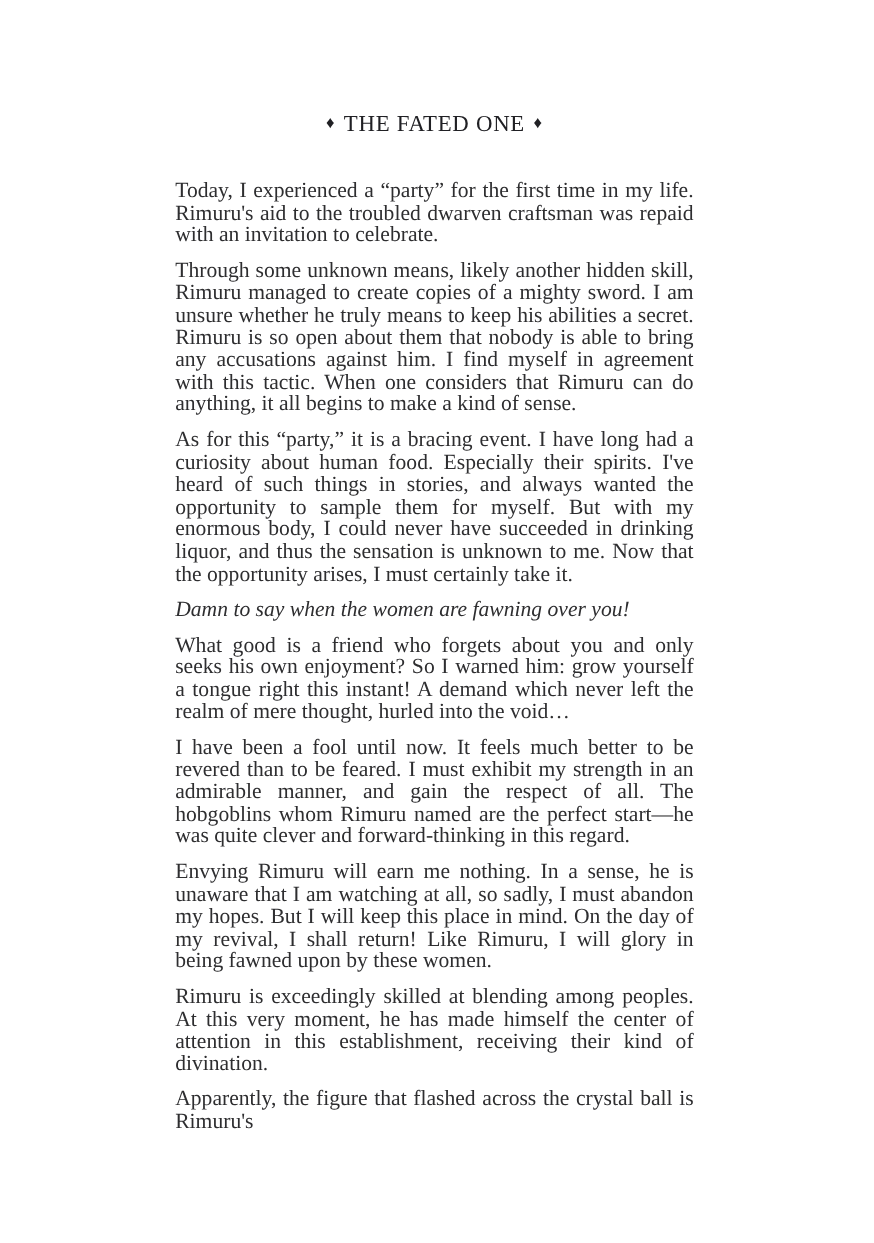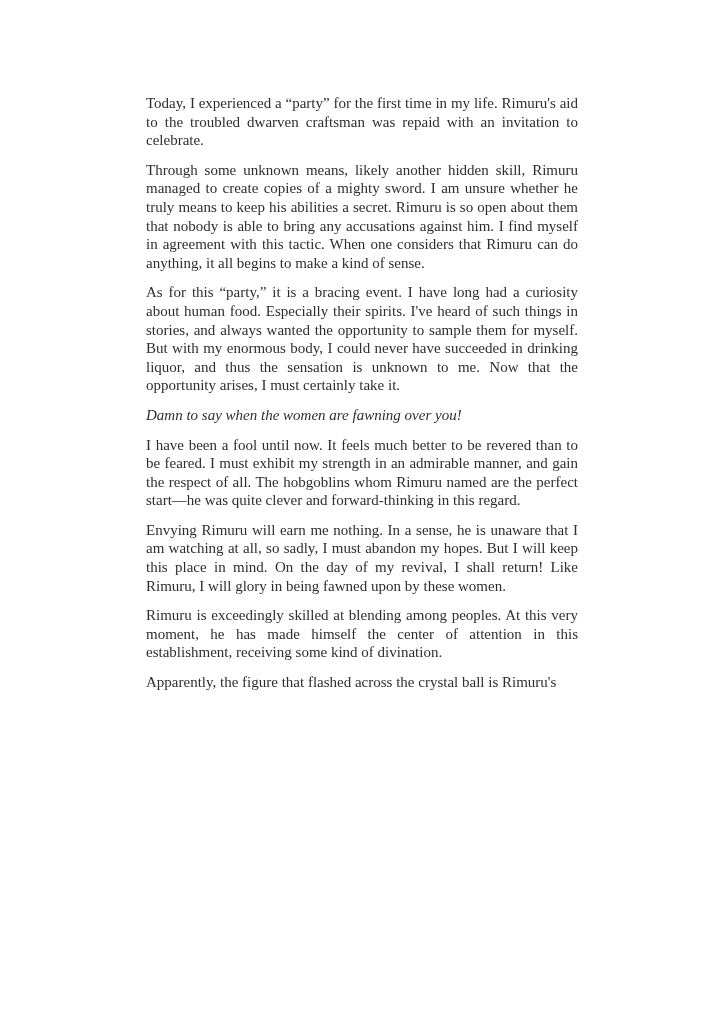--- a/index.html
+++ b/index.html
@@ -33,39 +33,41 @@
     white-space: nowrap;
   }
   .title .orn {
     font-size: 14px;
     vertical-align: 2px;
   }
   .title .orn-left { margin-right: 7px; }
   .title .orn-right { margin-left: 7px; }
   .content p {
     margin: 0 0 11px 0;
-    font-size: 15px;
+    font-size: 18px;
     line-height: 18.6px;
     text-align: justify;
     color: #2e2e30;
   }
   .content p:last-child { margin-bottom: 0; }
   .content p.italic {
     font-style: italic;
     text-align: left;
   }
 </style>
 </head>
 <body>
 
 <div class="page">
   <div class="content">
+    <h1 class="title"><span class="orn orn-left">♦</span><span>THE FATED ONE</span><span class="orn orn-right">♦</span></h1>
 
     <p>Today, I experienced a “party” for the first time in my life. Rimuru's aid to the troubled dwarven craftsman was repaid with an invitation to celebrate.</p>
     <p>Through some unknown means, likely another hidden skill, Rimuru managed to create copies of a mighty sword. I am unsure whether he truly means to keep his abilities a secret. Rimuru is so open about them that nobody is able to bring any accusations against him. I find myself in agreement with this tactic. When one considers that Rimuru can do anything, it all begins to make a kind of sense.</p>
     <p>As for this “party,” it is a bracing event. I have long had a curiosity about human food. Especially their spirits. I've heard of such things in stories, and always wanted the opportunity to sample them for myself. But with my enormous body, I could never have succeeded in drinking liquor, and thus the sensation is unknown to me. Now that the opportunity arises, I must certainly take it.</p>
     <p class="italic">Damn to say when the women are fawning over you!</p>
+    <p>What good is a friend who forgets about you and only seeks his own enjoyment? So I warned him: grow yourself a tongue right this instant! A demand which never left the realm of mere thought, hurled into the void…</p>
     <p>I have been a fool until now. It feels much better to be revered than to be feared. I must exhibit my strength in an admirable manner, and gain the respect of all. The hobgoblins whom Rimuru named are the perfect start—he was quite clever and forward-thinking in this regard.</p>
     <p>Envying Rimuru will earn me nothing. In a sense, he is unaware that I am watching at all, so sadly, I must abandon my hopes. But I will keep this place in mind. On the day of my revival, I shall return! Like Rimuru, I will glory in being fawned upon by these women.</p>
-    <p>Rimuru is exceedingly skilled at blending among peoples. At this very moment, he has made himself the center of attention in this establishment, receiving some kind of divination.</p>
+    <p>Rimuru is exceedingly skilled at blending among peoples. At this very moment, he has made himself the center of attention in this establishment, receiving their kind of divination.</p>
     <p>Apparently, the figure that flashed across the crystal ball is Rimuru's</p>
   </div>
 </div>
 
 </body></html>

